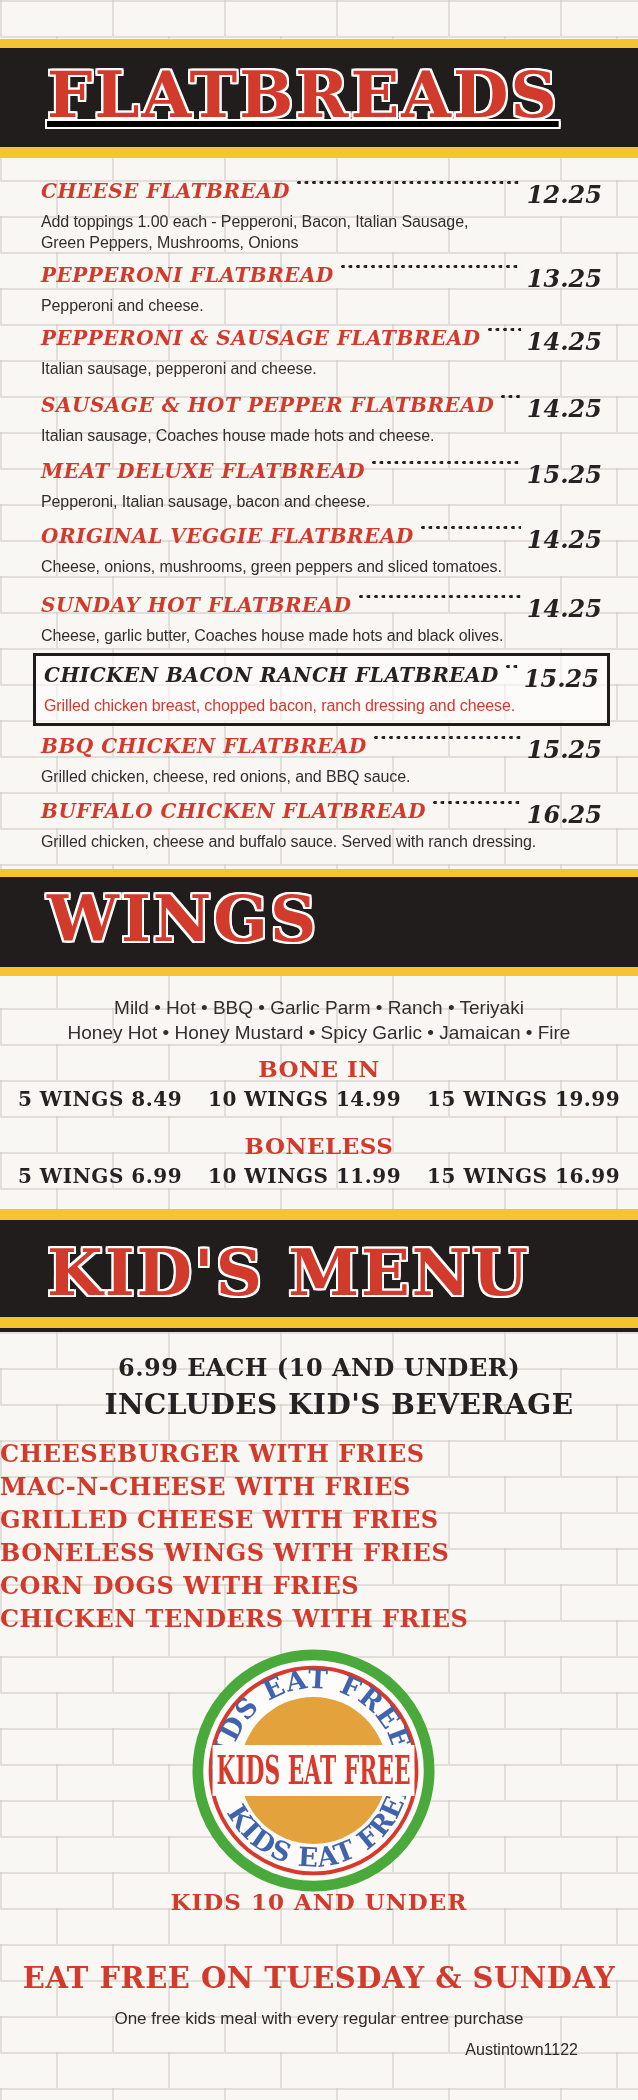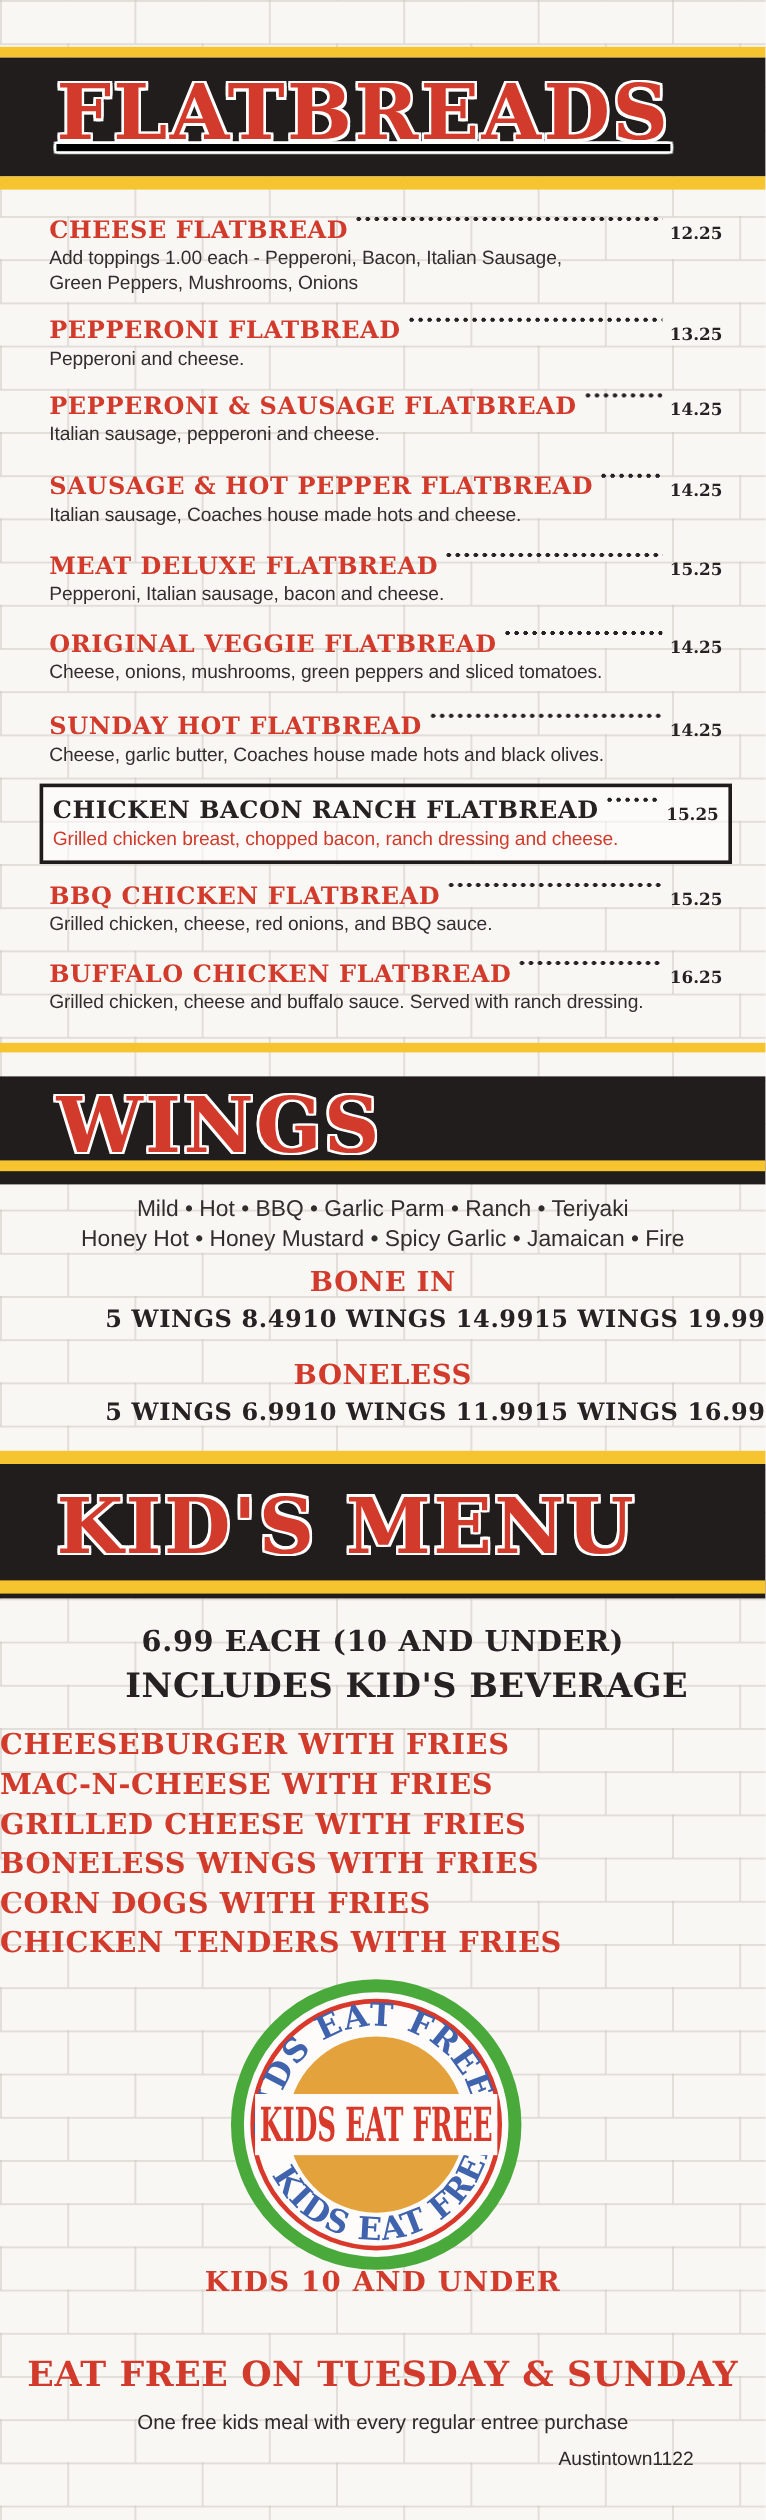--- a/index.html
+++ b/index.html
@@ -18,33 +18,33 @@
   .abs{position:absolute;left:0;width:100%;}
   .band-yellow{position:absolute;left:0;width:100%;background:#f5c42f;}
   .band-black{position:absolute;left:0;width:100%;background:#211d1d;display:flex;align-items:center;padding-left:47px;box-sizing:border-box;}
   .band-title{
     font-family:"DejaVu Serif","Liberation Serif",serif;font-weight:700;
     font-size:64px;line-height:1;letter-spacing:2px;color:#d23a2b;
     text-shadow:-2px -2px 0 #fff,0 -2px 0 #fff,2px -2px 0 #fff,-2px 0 0 #fff,2px 0 0 #fff,-2px 2px 0 #fff,0 2px 0 #fff,2px 2px 0 #fff;
     padding-bottom:6px;white-space:nowrap;
   }
   .fb-item{position:absolute;left:41px;width:561px;}
-  .fb-row{display:flex;align-items:flex-end;}
+  .fb-row{display:flex;align-items:flex-start;font-style:italic;}
   .fb-name{font-family:"DejaVu Serif","Liberation Serif",serif;font-weight:700;font-size:20px;letter-spacing:0.5px;color:#d23a2b;white-space:nowrap;line-height:23px;}
   .fb-dots{flex:1;height:5px;margin:0 6px;align-self:baseline;
     background-image:radial-gradient(circle at 3px 2.5px,#262122 1.7px,transparent 2px);
     background-size:7.5px 5px;background-repeat:repeat-x;background-position:left bottom;}
-  .fb-price{font-family:"DejaVu Serif","Liberation Serif",serif;font-weight:700;font-size:14px;color:#262122;white-space:nowrap;}
+  .fb-price{font-family:"DejaVu Serif","Liberation Serif",serif;font-weight:700;font-size:24px;color:#262122;white-space:nowrap;}
   .fb-desc{font-size:16px;line-height:21px;color:#332e2e;margin-top:2px;letter-spacing:-0.1px;}
   .fb-item.boxed{left:33px;width:577px;border:3px solid #1f1b1b;padding:8px 8px 7px 8px;box-sizing:border-box;background:rgba(255,255,255,0.55);}
   .fb-item.boxed .fb-name{color:#262122;}
   .fb-item.boxed .fb-desc{color:#d23a2b;}
   .sauce-line{position:absolute;left:0;width:100%;text-align:center;font-size:19px;line-height:25px;color:#332e2e;}
   .wing-heading{position:absolute;left:0;width:100%;text-align:center;font-size:23px;color:#d23a2b;letter-spacing:0.5px;}
-  .wing-prices{position:absolute;left:0;width:100%;display:flex;justify-content:flex-end;font-size:20px;color:#262122;letter-spacing:0.5px;}
+  .wing-prices{position:absolute;left:0;width:100%;display:flex;justify-content:center;gap:26px;font-size:20px;color:#262122;letter-spacing:0.5px;}
   .kids-line-black{position:absolute;left:0;width:100%;text-align:center;color:#262122;letter-spacing:0.5px;}
   .kids-item{text-align:left;font-size:24px;line-height:33px;color:#d23a2b;letter-spacing:0.5px;}
   .promo{position:absolute;left:0;width:100%;text-align:center;color:#d23a2b;letter-spacing:1px;}
   .note{position:absolute;left:0;width:100%;text-align:center;font-size:17px;color:#2e2a2a;}
   .loc{position:absolute;right:60px;font-size:16px;color:#2e2a2a;}
   .badge{position:absolute;}
 </style>
 </head>
 <body>
 
@@ -140,21 +140,21 @@
   <div class="fb-item" style="top:800px;">
     <div class="fb-row">
       <span class="fb-name">BUFFALO CHICKEN FLATBREAD</span>
       <span class="fb-dots"></span>
       <span class="fb-price">16.25</span>
     </div>
     <div class="fb-desc">Grilled chicken, cheese and buffalo sauce. Served with ranch dressing.</div>
   </div>
 
   <div class="band-yellow" style="top:869px;height:8px;"></div>
-  <div class="band-black" style="top:877px;height:90px;margin-top:20px;">
+  <div class="band-black" style="top:877px;height:90px;">
     <div class="band-title">WINGS</div>
   </div>
   <div class="band-yellow" style="top:967px;height:9px;"></div>
 
   <div class="sauce-line" style="top:995px;">Mild • Hot • BBQ • Garlic Parm • Ranch • Teriyaki</div>
   <div class="sauce-line" style="top:1020px;">Honey Hot • Honey Mustard • Spicy Garlic • Jamaican • Fire</div>
 
   <div class="wing-heading slab" style="top:1055px;">BONE IN</div>
   <div class="wing-prices slab" style="top:1087px;">
     <span>5 WINGS 8.49</span>

